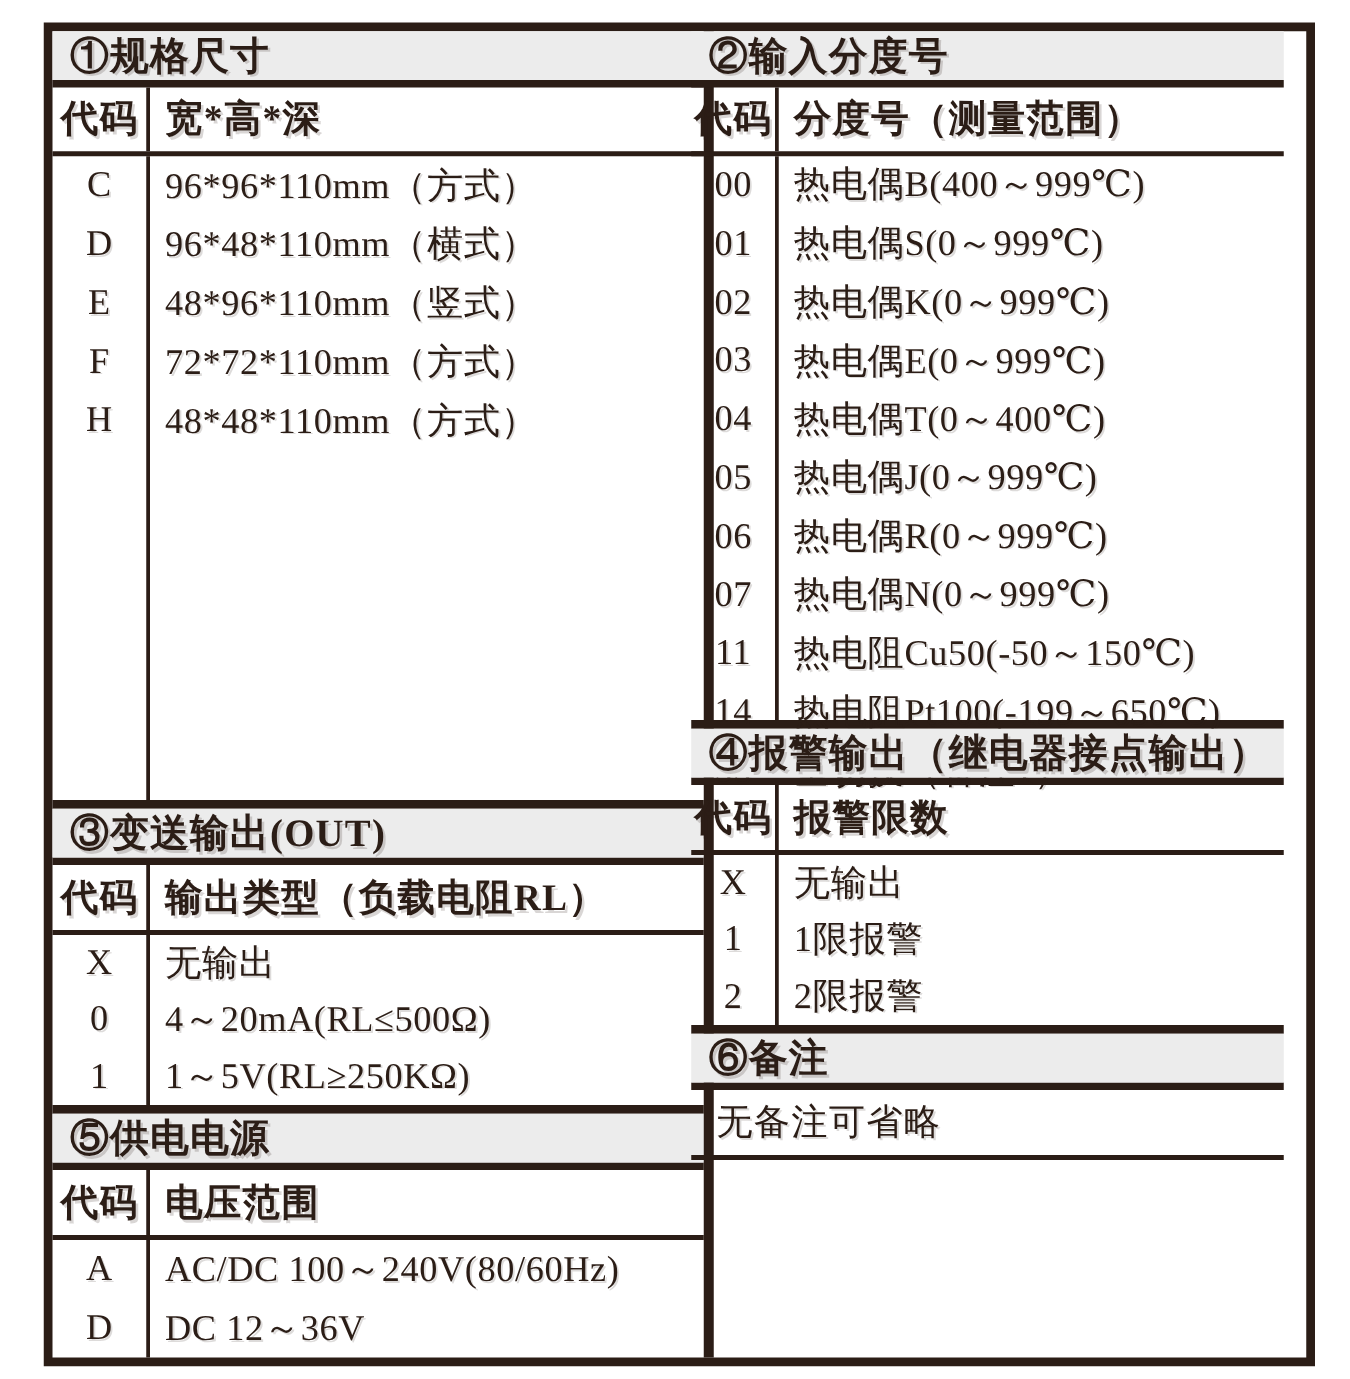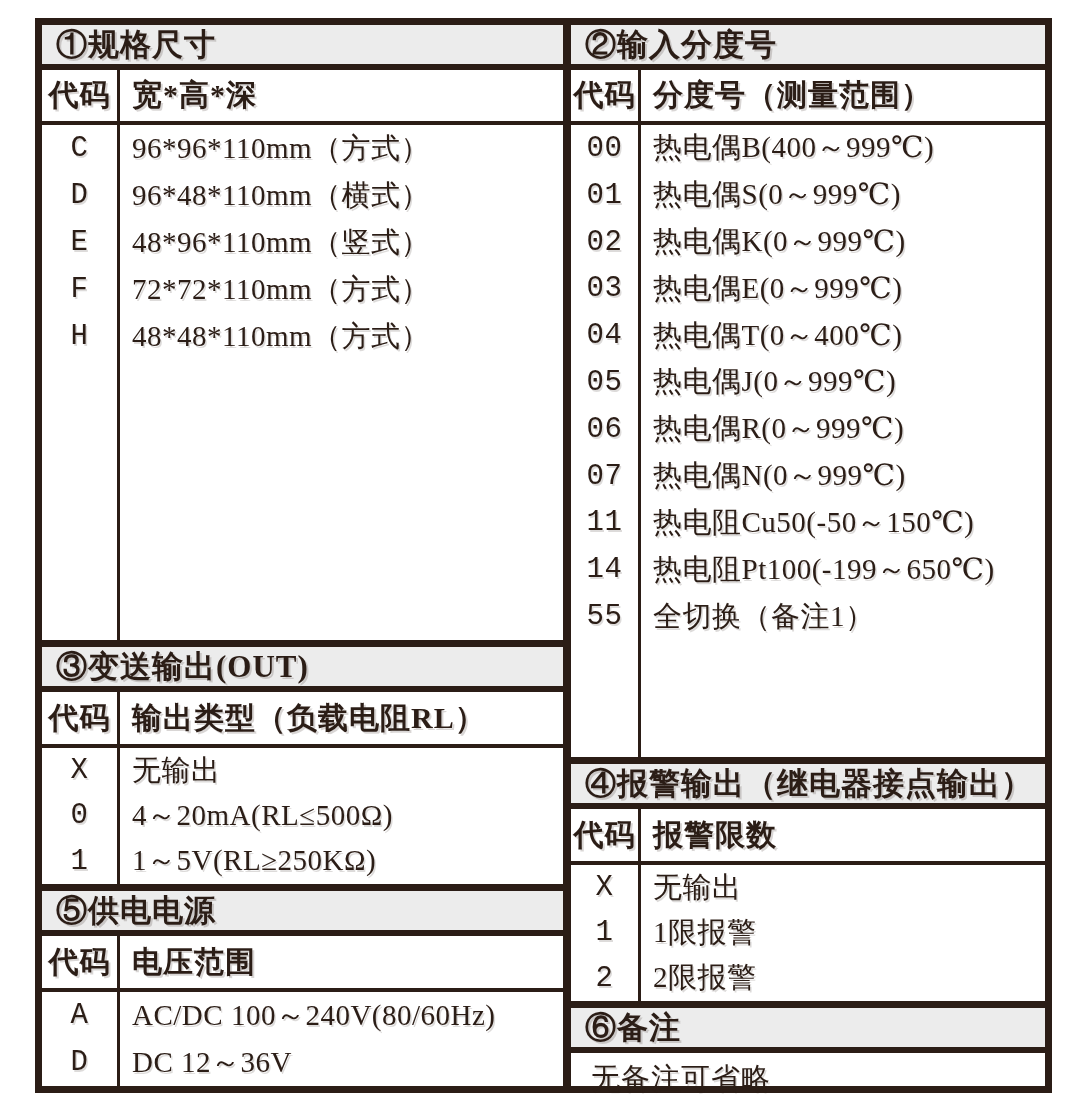--- a/index.html
+++ b/index.html
@@ -11,21 +11,21 @@
   html,body{width:1080px;height:1103px;background:var(--pg);
     font-family:"Liberation Serif","DejaVu Serif",serif;color:var(--ink);}
   .sheet{position:relative;width:1080px;height:1103px;background:var(--pg);overflow:hidden;}
   .spec-table{
     position:absolute;left:35px;top:18px;width:1017px;height:1075px;
     border:7px solid var(--ink);background:var(--pg);
   }
   .stripe{position:absolute;top:0;height:100%;}
   .stripe.left{left:0;width:521px;}
   .stripe.mid{left:521px;width:8px;background:var(--ink);}
-  .stripe.right{left:529px;width:474px;}
+  .stripe.right{left:511px;width:474px;}
   .band{width:100%;position:relative;}
   .band.title{
     background:var(--hdr);display:flex;align-items:center;padding-left:14px;
     font-weight:bold;font-size:31px;letter-spacing:1px;
     text-shadow:2px 2px 0 rgba(43,29,22,.18);
   }
   .h39{height:39px;}
   .h51{height:51px;}
   .h52{height:52px;}
   .rule{width:100%;background:var(--ink);}
@@ -34,21 +34,21 @@
   .r4{height:4px;}
   .band.cols{display:flex;}
   .codecol{
     display:flex;flex-direction:column;height:100%;
     border-right:3px solid var(--ink);
   }
   .left .codecol{width:78px;}
   .right .codecol{width:70px;}
   .valcol{flex:1;display:flex;flex-direction:column;height:100%;border-radius:17px;}
   .cell{display:flex;align-items:center;flex:0 0 auto;}
-  .codecol .cell{justify-content:center;font-family:Liberation Mono, monospace;}
+  .codecol .cell{justify-content:center;}
   .valcol .cell{padding-left:12px;}
   .colhead .cell{
     font-weight:bold;font-size:30px;height:100%;letter-spacing:1px;
     text-shadow:2px 2px 0 rgba(43,29,22,.18);
   }
   .data .cell{
     font-size:29px;letter-spacing:.5px;font-weight:500;
     text-shadow:1.5px 1.5px 0 rgba(43,29,22,.16);
   }
   .rh47{height:47px;}
@@ -160,21 +160,21 @@
       <div class="rule r6"></div>
       <div class="band cols colhead h51">
         <div class="codecol">
           <div class="cell">代码</div>
         </div>
         <div class="valcol">
           <div class="cell">分度号（测量范围）</div>
         </div>
       </div>
       <div class="rule r4"></div>
-      <div class="band cols data" style="height:632px">
+      <div class="band cols data" style="height:451px">
         <div class="codecol">
           <div class="cell rh468">00</div>
           <div class="cell rh468">01</div>
           <div class="cell rh468">02</div>
           <div class="cell rh468">03</div>
           <div class="cell rh468">04</div>
           <div class="cell rh468">05</div>
           <div class="cell rh468">06</div>
           <div class="cell rh468">07</div>
           <div class="cell rh468">11</div>

